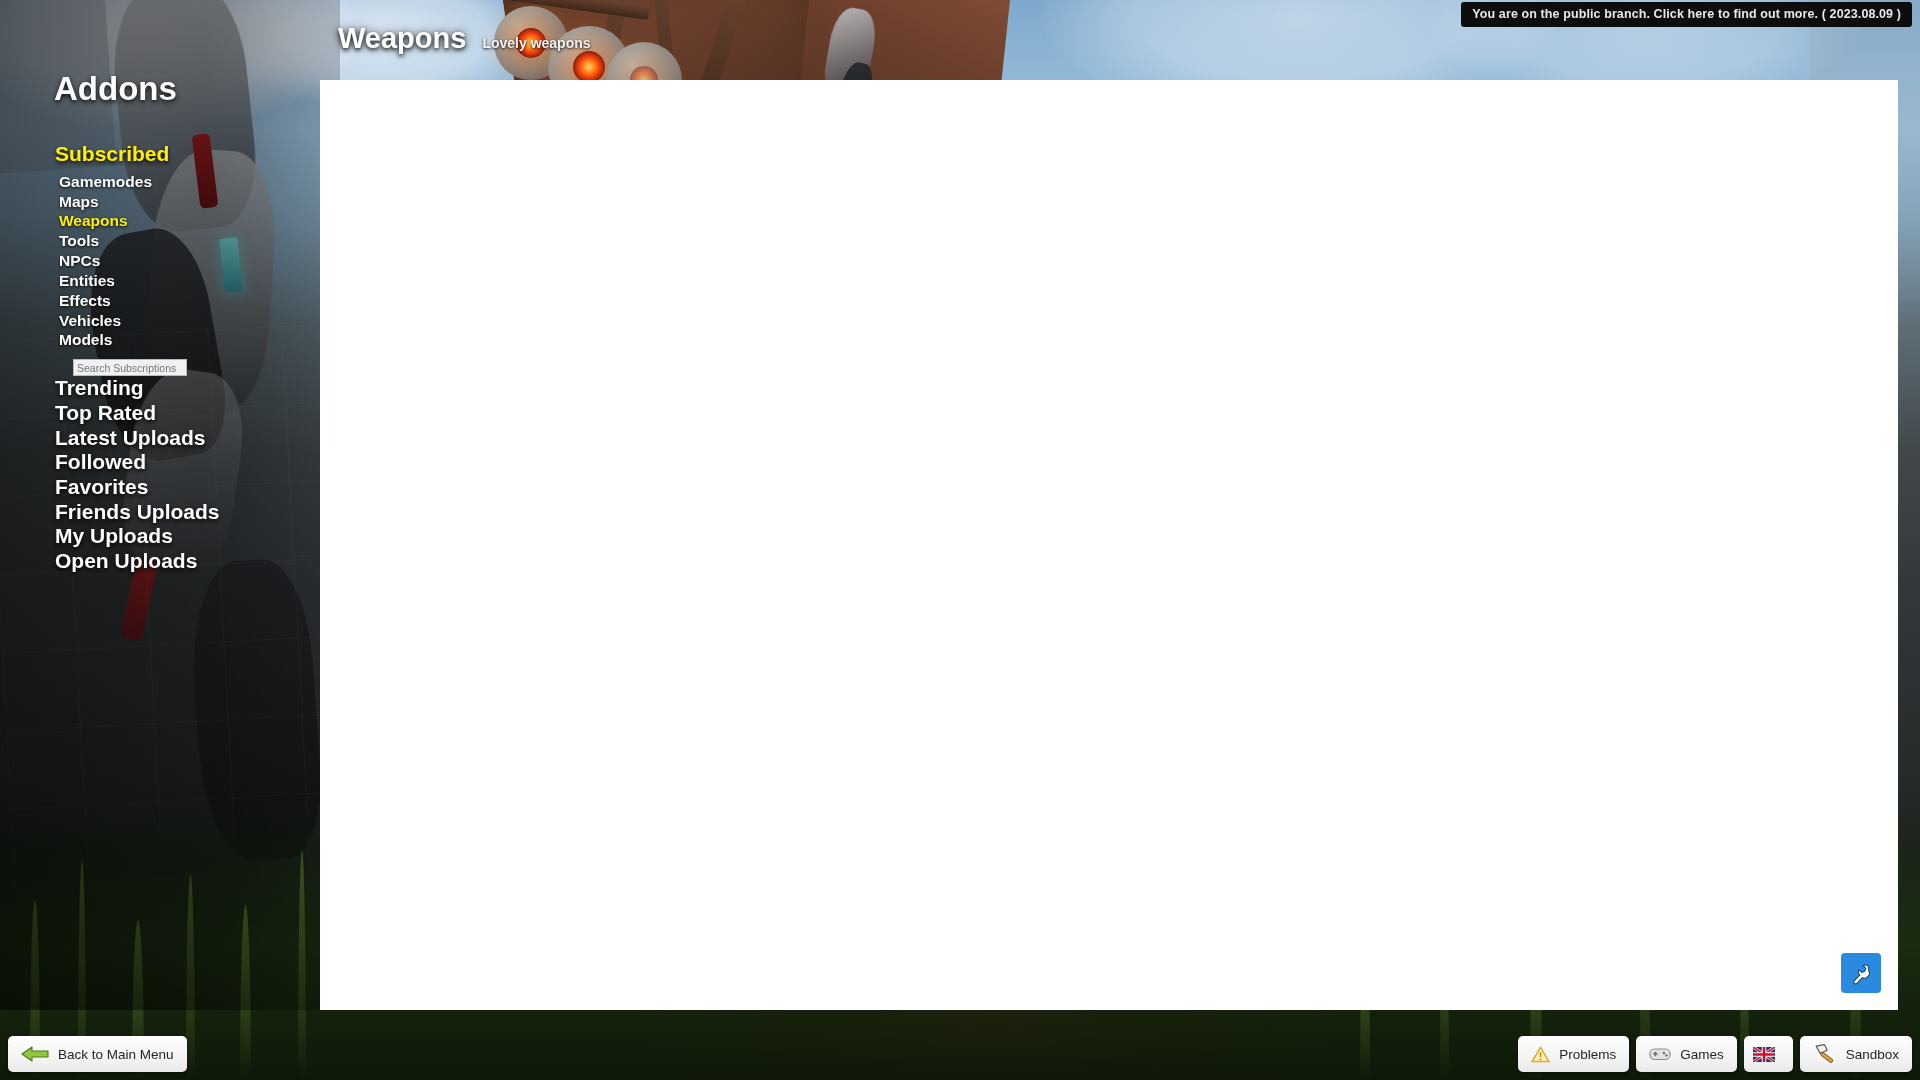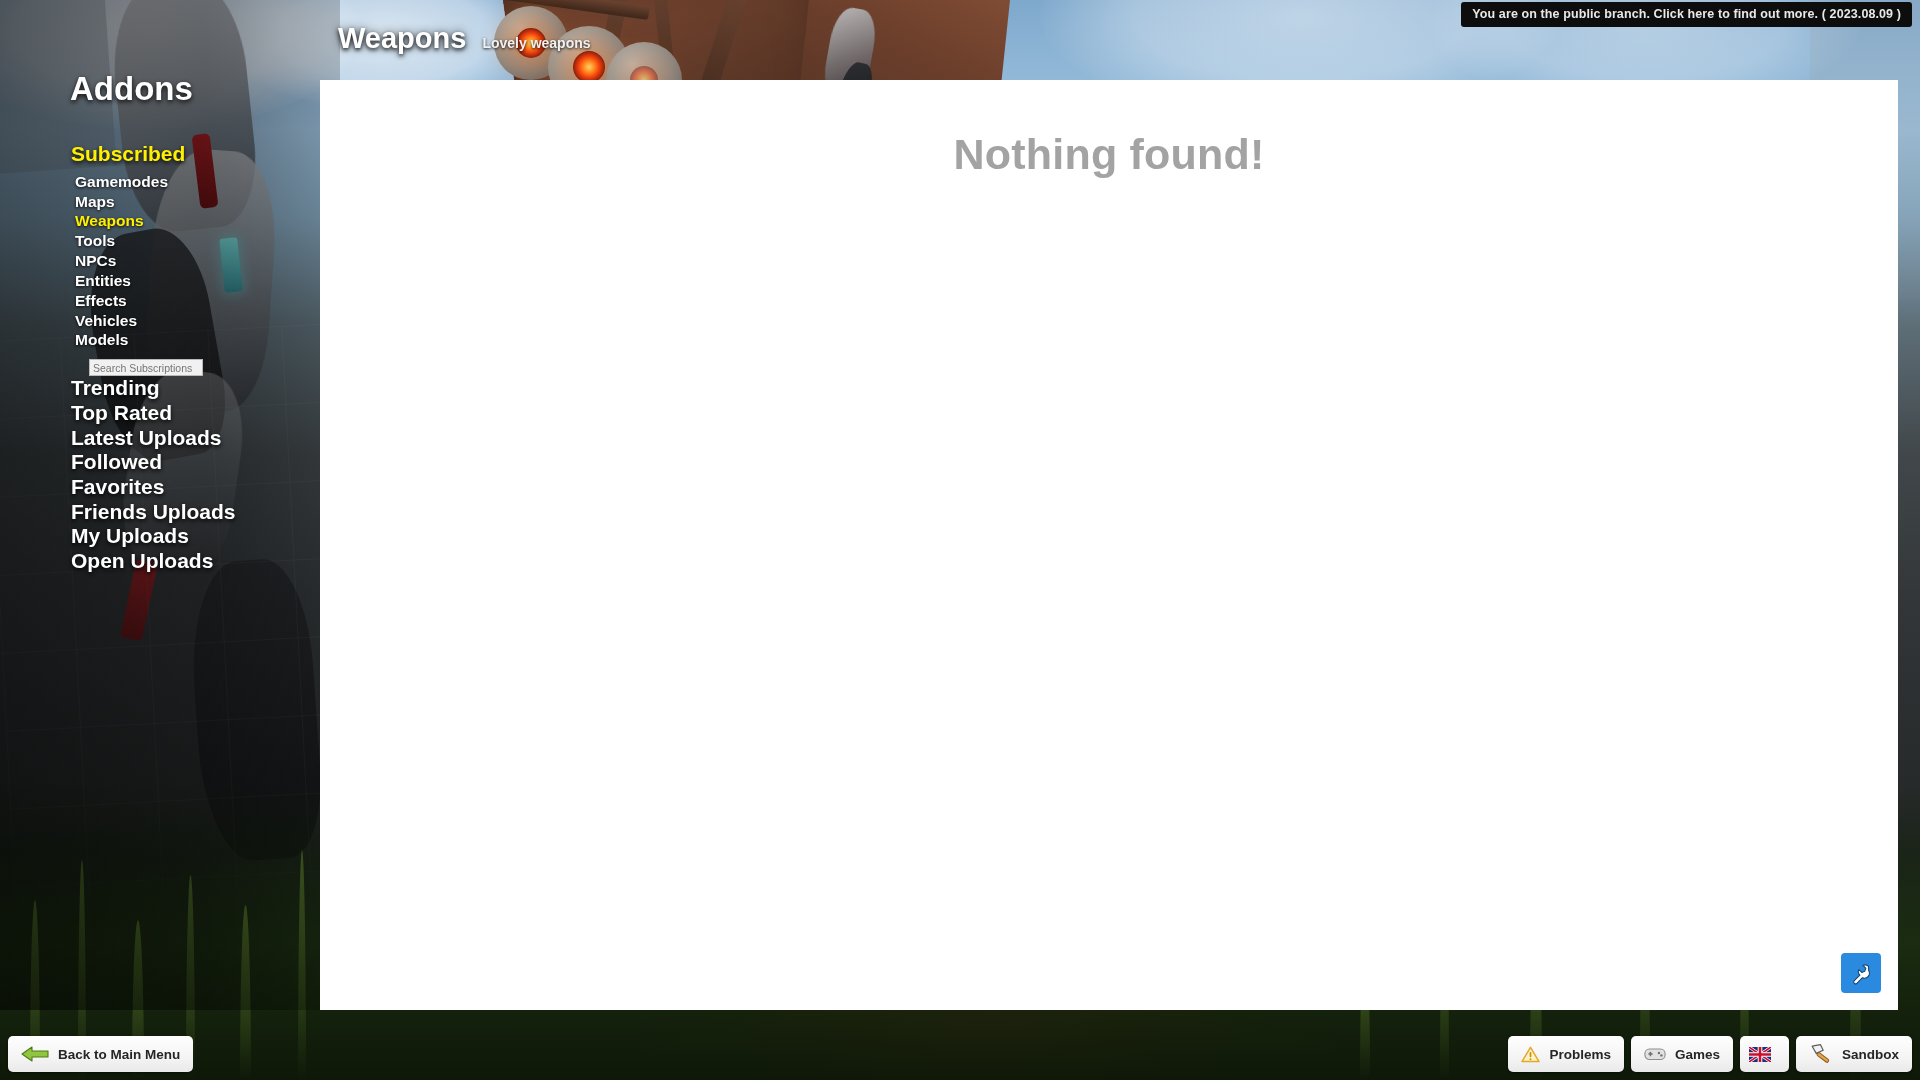--- a/index.html
+++ b/index.html
@@ -143,21 +143,21 @@
   }
   #page-subtitle {
     color: #f1f1f1; font-size: 14px; font-weight: bold;
     text-shadow: 0 1px 3px rgba(0,0,0,.9);
   }
 
   
   #sidebar {
     position: absolute; left: 0; top: 0; width: 320px; height: 1010px;
     z-index: 30;
-    padding-left: 72px; padding-top: 70px;
+    padding-left: 56px; padding-top: 70px;
   }
   #sidebar-title {
     color: #fff; font-size: 33px; font-weight: bold;
     margin-left: -2px; margin-bottom: 34px;
     text-shadow: 0 2px 5px rgba(0,0,0,.9);
   }
   .nav-head {
     font-size: 21px; font-weight: bold;
     text-shadow: 0 2px 4px rgba(0,0,0,.95);
     cursor: pointer; line-height: 1.13;
@@ -210,21 +210,21 @@
     z-index: 18;
   }
 
   
   .tb-btn {
     background: linear-gradient(to bottom, #ffffff, #f4f4f4 60%, #e9e9e9);
     border-radius: 5px;
     height: 36px;
     display: flex; align-items: center; gap: 9px;
     padding: 0 13px;
-    font-size: 13.5px; font-weight: bold; color: #262626;
+    font-size: 13.5px; font-weight: normal; color: #262626;
     box-shadow: 0 1px 3px rgba(0,0,0,.45);
     cursor: pointer;
     white-space: nowrap;
   }
   #bottom-left-bar { position: absolute; left: 8px; bottom: 8px; z-index: 55; }
   #bottom-right-bar {
     position: absolute; right: 8px; bottom: 8px; z-index: 55;
     display: flex; gap: 7px; align-items: flex-end;
   }
   #btn-language { padding: 0 9px; }
@@ -289,21 +289,20 @@
     <div class="blade" style="left:1740px; width:9px;  height:170px;"></div>
     <div class="blade" style="left:1850px; width:11px; height:195px;"></div>
   </div>
 
   <div id="left-vignette"></div>
 </div>
 
 <div id="branch-banner">You are on the public branch. Click here to find out more. ( 2023.08.09 )</div>
 
 <div id="content-panel">
-  <div id="nothing-found">Nothing found!</div>
 
   <div id="utility-button">
     <svg class="ico" width="23" height="23" viewBox="0 0 24 24">
       <path d="M19.4 4.6a5.2 5.2 0 0 0-5.9-1.05l3.1 3.1-1.25 3.05-3.05 1.25-3.1-3.1A5.2 5.2 0 0 0 10.3 13.7L4.5 19.5a1.9 1.9 0 0 0 2.7 2.7l5.8-5.8a5.2 5.2 0 0 0 6.4-7.6z" fill="#ffffff" stroke="#15456e" stroke-width="1.1" stroke-linejoin="round"></path>
     </svg>
   </div>
 </div>
 
 <div id="page-header">
   <div id="page-title">Weapons</div>

